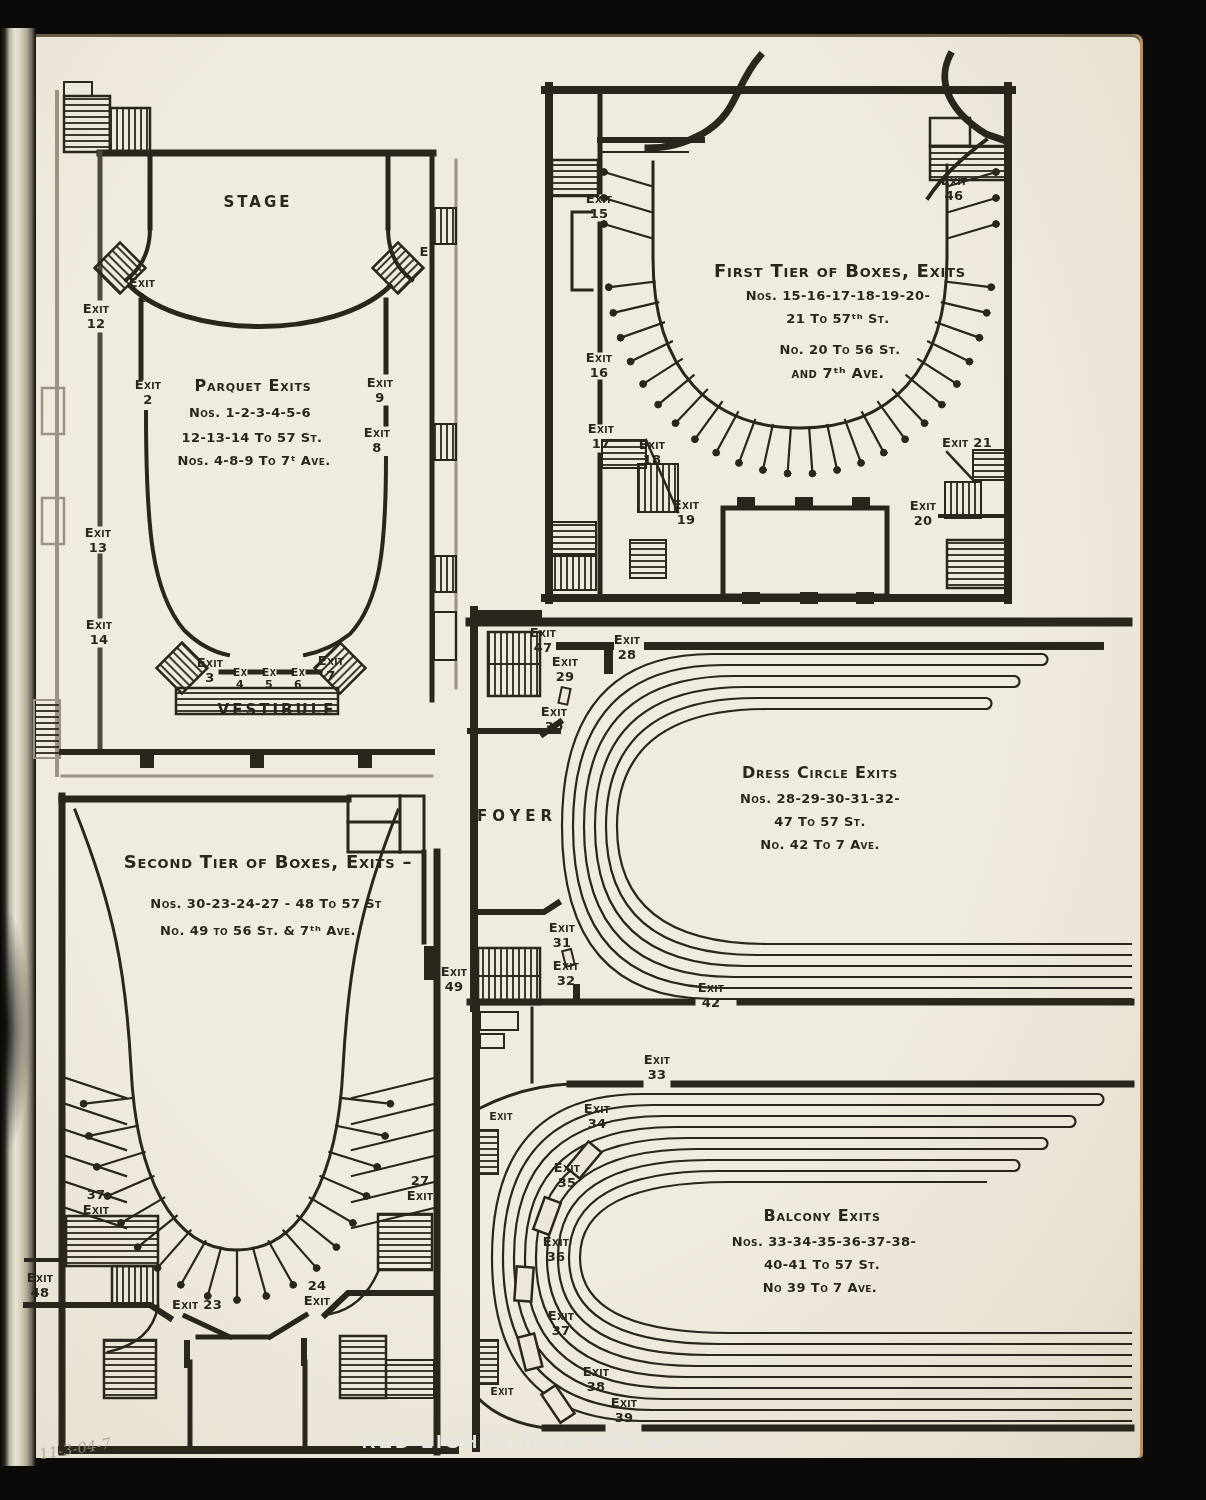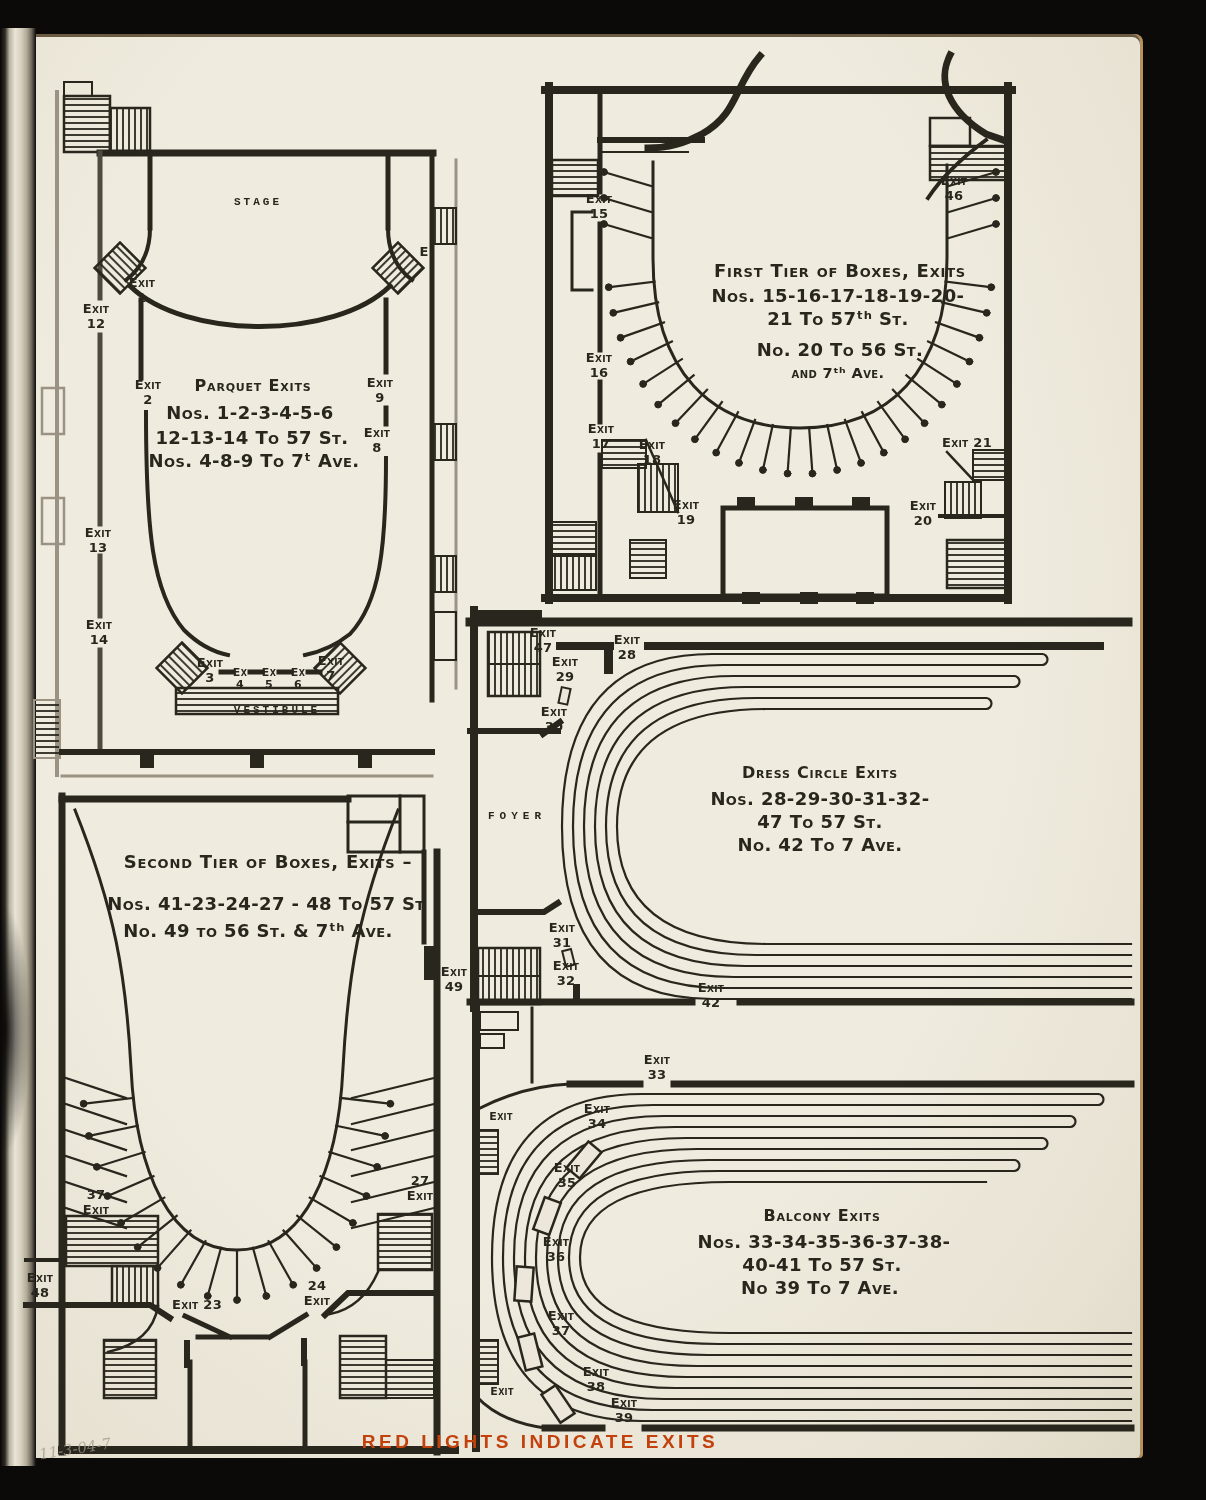--- a/index.html
+++ b/index.html
@@ -12,25 +12,25 @@
   .book-edge{position:absolute;left:0;top:28px;width:36px;height:1438px;
         background:linear-gradient(90deg,#060505 0%,#2f2c26 14%,#b7b1a0 26%,#e9e5d7 42%,#d6d0be 58%,#b2ab97 74%,#6e685c 88%,#0b0a09 100%);}
   .edge-blotch{position:absolute;left:-6px;top:905px;width:36px;height:250px;
         background:radial-gradient(ellipse at 30% 50%, rgba(10,9,8,.9) 0%, rgba(10,9,8,0) 70%);}
   svg.plans{position:absolute;left:0;top:0;width:1206px;height:1500px;}
   .labels{position:absolute;left:0;top:0;width:1206px;height:1500px;}
   .lbl{position:absolute;transform:translate(-50%,-50%);white-space:pre-line;text-align:center;
        font-variant:small-caps;font-weight:bold;font-size:13px;line-height:1.12;color:#29261e;
        letter-spacing:.3px;}
   .lbl.big{font-size:16px;letter-spacing:.8px;}
-  .lbl.note{font-size:18px;letter-spacing:.4px;white-space:nowrap;}
-  .lbl.caps{font-variant:normal;font-size:11px;letter-spacing:3px;font-family:Liberation Mono, monospace;}
+  .lbl.note{font-size:13px;letter-spacing:.4px;white-space:nowrap;}
+  .lbl.caps{font-variant:normal;font-size:15px;letter-spacing:3px;}
   .lbl.tiny{font-size:11px;}
   .footer{position:absolute;transform:translate(-50%,-50%);font-family:"Liberation Sans",sans-serif;
-       font-weight:bold;font-size:19px;letter-spacing:3.5px;color:#c2410c;white-space:nowrap;}
+       font-weight:bold;font-size:19px;letter-spacing:3.5px;color:#e5e5e5;white-space:nowrap;}
   .handwriting{position:absolute;transform:translate(-50%,-50%) rotate(-9deg);
        font-family:"DejaVu Serif",serif;font-style:italic;font-size:15px;color:#a09a8c;opacity:.75;
        white-space:nowrap;}
 </style>
 </head>
 <body>
 
 <div class="photo">
   <div class="page"></div>
   <div class="book-edge"></div>
@@ -419,21 +419,21 @@
     <div class="lbl" style="left:566px;top:974px">Exit
 32</div>
     <div class="lbl" style="left:711px;top:996px">Exit
 42</div>
     <div class="lbl big" style="left:820px;top:773px">Dress Circle Exits</div>
     <div class="lbl note" style="left:820px;top:799px">Nos. 28-29-30-31-32-</div>
     <div class="lbl note" style="left:820px;top:822px">47 To 57 St.</div>
     <div class="lbl note" style="left:820px;top:845px">No. 42 To 7 Ave.</div>
 
     <div class="lbl big" style="left:268px;top:862px;font-size:18px">Second Tier of Boxes, Exits –</div>
-    <div class="lbl note" style="left:266px;top:904px">Nos. 41-23-24-27 - 48 To 57 St</div>
+    <div class="lbl note" style="left:266px;top:904px">Nos. 30-23-24-27 - 48 To 57 St</div>
     <div class="lbl note" style="left:258px;top:931px">No. 49 to 56 St. &amp; 7ᵗʰ Ave.</div>
     <div class="lbl" style="left:454px;top:980px">Exit
 49</div>
     <div class="lbl" style="left:96px;top:1203px">37
 Exit</div>
     <div class="lbl" style="left:40px;top:1286px">Exit
 48</div>
     <div class="lbl" style="left:420px;top:1189px">27
 Exit</div>
     <div class="lbl" style="left:197px;top:1305px">Exit 23</div>

